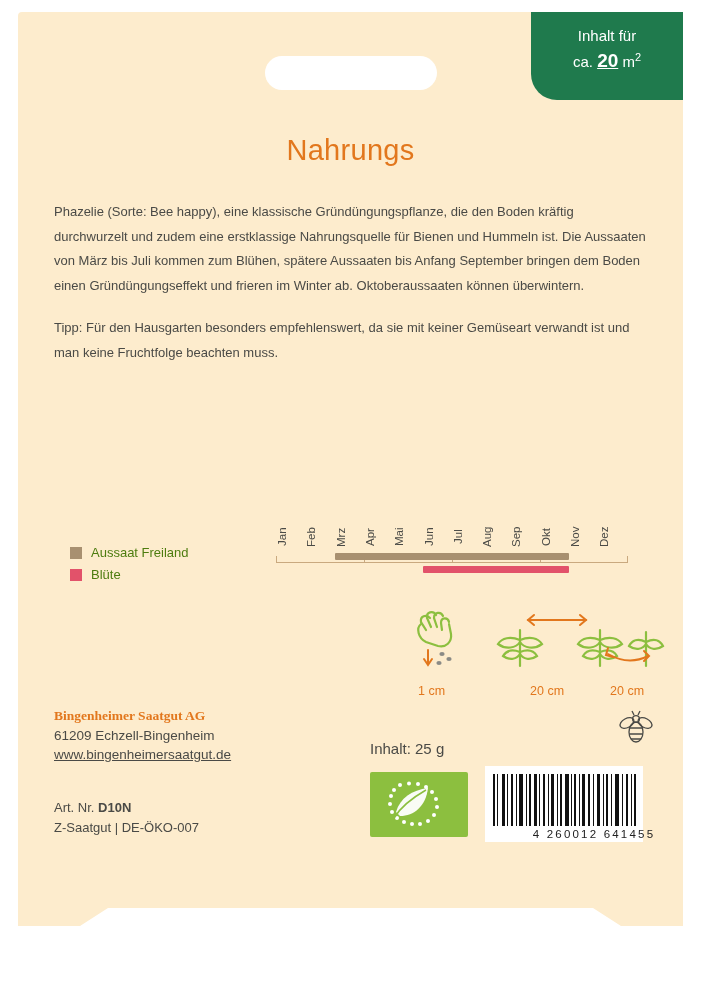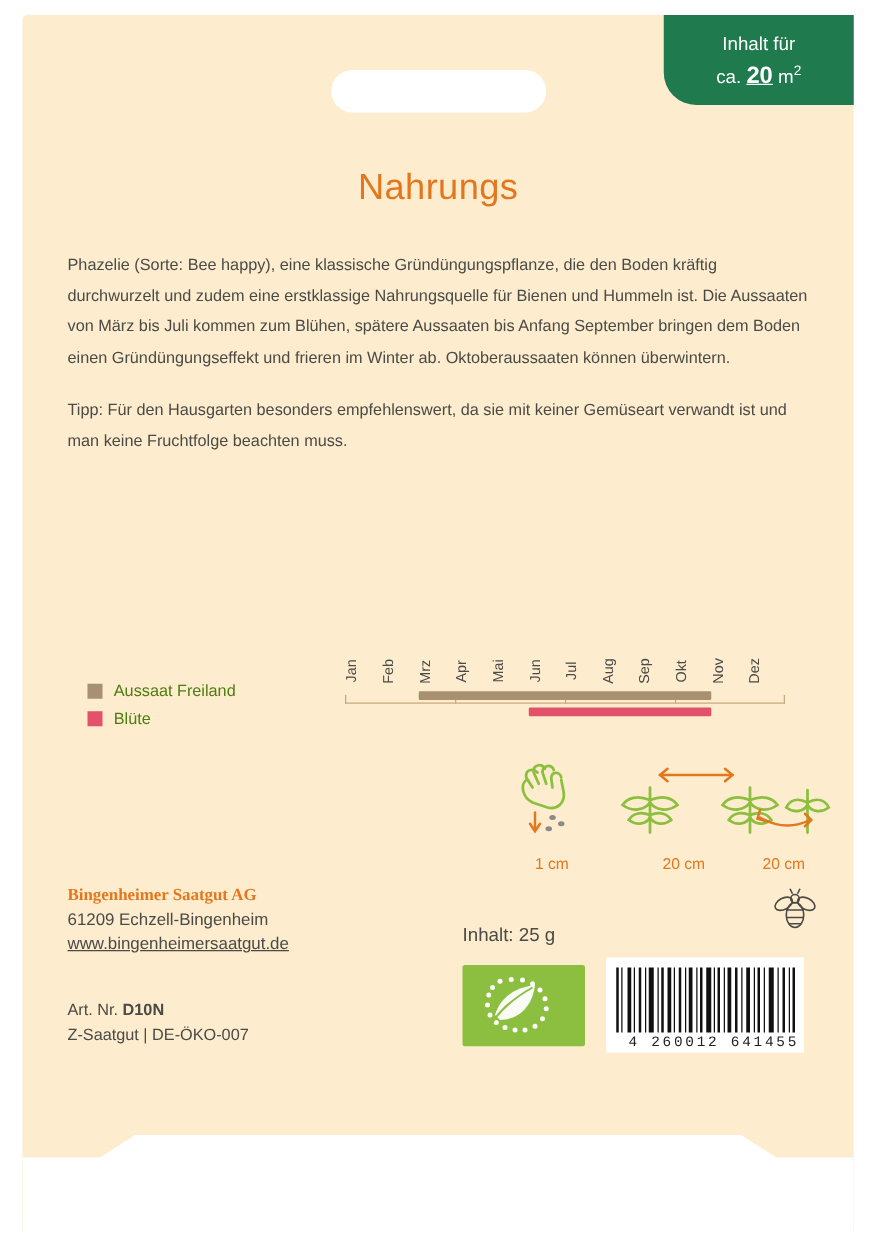--- a/index.html
+++ b/index.html
@@ -45,21 +45,21 @@
     background: #ffffff;
     clip-path: polygon(0 18px, 62px 18px, 90px 0, 575px 0, 603px 18px, 665px 18px, 665px 80px, 0 80px);
   }
 
   
   .corner-flag {
     position: absolute;
     right: 0;
     top: 0;
     width: 152px;
-    height: 72px;
+    height: 88px;
     background: #1f7a4d;
     border-bottom-left-radius: 26px;
     color: #ffffff;
     text-align: center;
     padding-top: 14px;
     box-sizing: border-box;
   }
   .corner-flag .l1 {
     font-size: 15px;
     line-height: 20px;
@@ -253,28 +253,28 @@
   .barcode {
     position: absolute;
     left: 467px;
     top: 754px;
     width: 158px;
     height: 76px;
     background: #ffffff;
   }
   .barcode-digits {
     position: absolute;
-    left: 459px;
+    left: 482px;
     top: 816px;
     width: 158px;
     text-align: center;
     font-size: 11.5px;
     letter-spacing: 2.2px;
     color: #222;
-    font-family: Liberation Mono, monospace;
+    font-family: Liberation Sans, sans-serif;
     padding-left: 15px;
   }
 
   .bee {
     position: absolute;
     left: 598px;
     top: 698px;
     width: 40px;
     height: 36px;
   }
@@ -385,21 +385,21 @@
         <path d="M238 36 C230 32, 224 34, 221 40 C228 45, 235 43, 238 38"></path>
         <path d="M238 36 C246 32, 252 34, 255 40 C248 45, 241 43, 238 38"></path>
       </g>
 
       <g stroke="#e2771d" stroke-width="2" fill="none" stroke-linecap="round">
         <path d="M200 48 C214 56, 228 56, 240 50"></path>
         <path d="M200 42 L198 49 L205 51"></path>
         <path d="M236 45 L241 50 L236 55"></path>
       </g>
     </svg>
-    <div class="picto-label" style="left:20px; top:78px;">1 cm</div>
+    <div class="picto-label" style="left:10px; top:78px;">1 cm</div>
     <div class="picto-label" style="left:122px; top:78px;">20 cm</div>
     <div class="picto-label" style="left:202px; top:78px;">20 cm</div>
   </div>
 
   <div class="company">
     <div class="name">Bingenheimer Saatgut AG</div>
     <div>61209 Echzell-Bingenheim</div>
     <a href="#">www.bingenheimersaatgut.de</a>
   </div>
 

